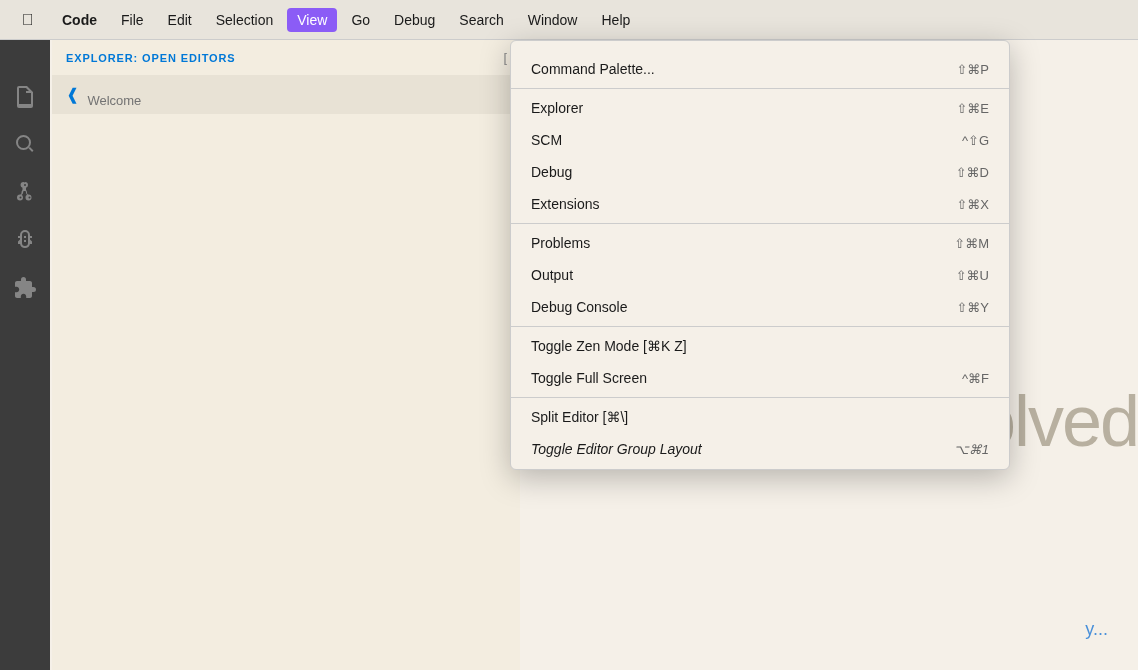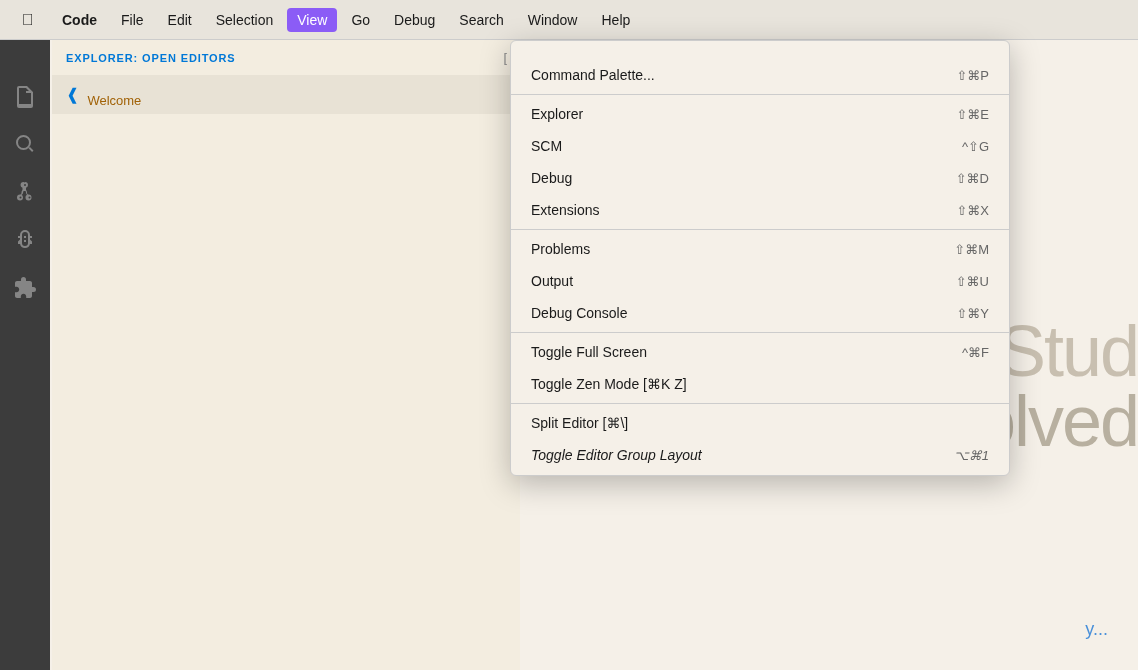--- a/index.html
+++ b/index.html
@@ -126,21 +126,21 @@
       background: #e8e2d5;
       gap: 8px;
       cursor: pointer;
     }
     .file-icon-blue {
       color: #0078d7;
       font-size: 16px;
     }
     .file-name {
       font-size: 13px;
-      color: #a16207;
+      color: #737373;
       margin-top: 12px;
     }
 
     
     .main-content {
       position: absolute;
       left: 520px;
       top: 40px;
       right: 0;
       height: 630px;
@@ -204,21 +204,21 @@
       font-size: 13px;
       white-space: nowrap;
       margin-left: 40px;
     }
     .menu-separator {
       height: 1px;
       background: #ccc;
       margin: 3px 0;
     }
     .first-item {
-      margin-top: 18px;
+      margin-top: 12px;
     }
     .last-group {
       margin-bottom: 4px;
       font-style: italic;
     }
   </style>
 </head>
 <body>
 
 <div class="menu-bar">
@@ -279,21 +279,20 @@
     <span>EXPLORER: OPEN EDITORS</span>
     <span class="explorer-header-bracket">[</span>
   </div>
   <div class="explorer-file-item">
     <span class="file-icon-blue">❰</span>
     <span class="file-name">Welcome</span>
   </div>
 </div>
 
 <div class="main-content">
-  <div class="main-text-stud">Stud</div>
   <div class="main-text-olved">olved</div>
   <div class="main-text-y">y...</div>
 </div>
 
 <div class="dropdown-menu">
 
   <div class="menu-item first-item">
     <span class="label">Command Palette...</span>
     <span class="shortcut">⇧⌘P</span>
   </div>
@@ -325,26 +324,26 @@
     <span class="label">Output</span>
     <span class="shortcut">⇧⌘U</span>
   </div>
   <div class="menu-item">
     <span class="label">Debug Console</span>
     <span class="shortcut">⇧⌘Y</span>
   </div>
   <div class="menu-separator"></div>
 
   <div class="menu-item">
+    <span class="label">Toggle Zen Mode [⌘K Z]</span>
+    <span class="shortcut"></span>
+  </div>
+  <div class="menu-item">
     <span class="label">Toggle Full Screen</span>
     <span class="shortcut">^⌘F</span>
-  </div>
-  <div class="menu-item">
-    <span class="label">Toggle Zen Mode [⌘K Z]</span>
-    <span class="shortcut"></span>
   </div>
   <div class="menu-separator"></div>
 
   <div class="menu-item">
     <span class="label">Split Editor [⌘\]</span>
     <span class="shortcut"></span>
   </div>
   <div class="menu-item last-group">
     <span class="label">Toggle Editor Group Layout</span>
     <span class="shortcut">⌥⌘1</span>

